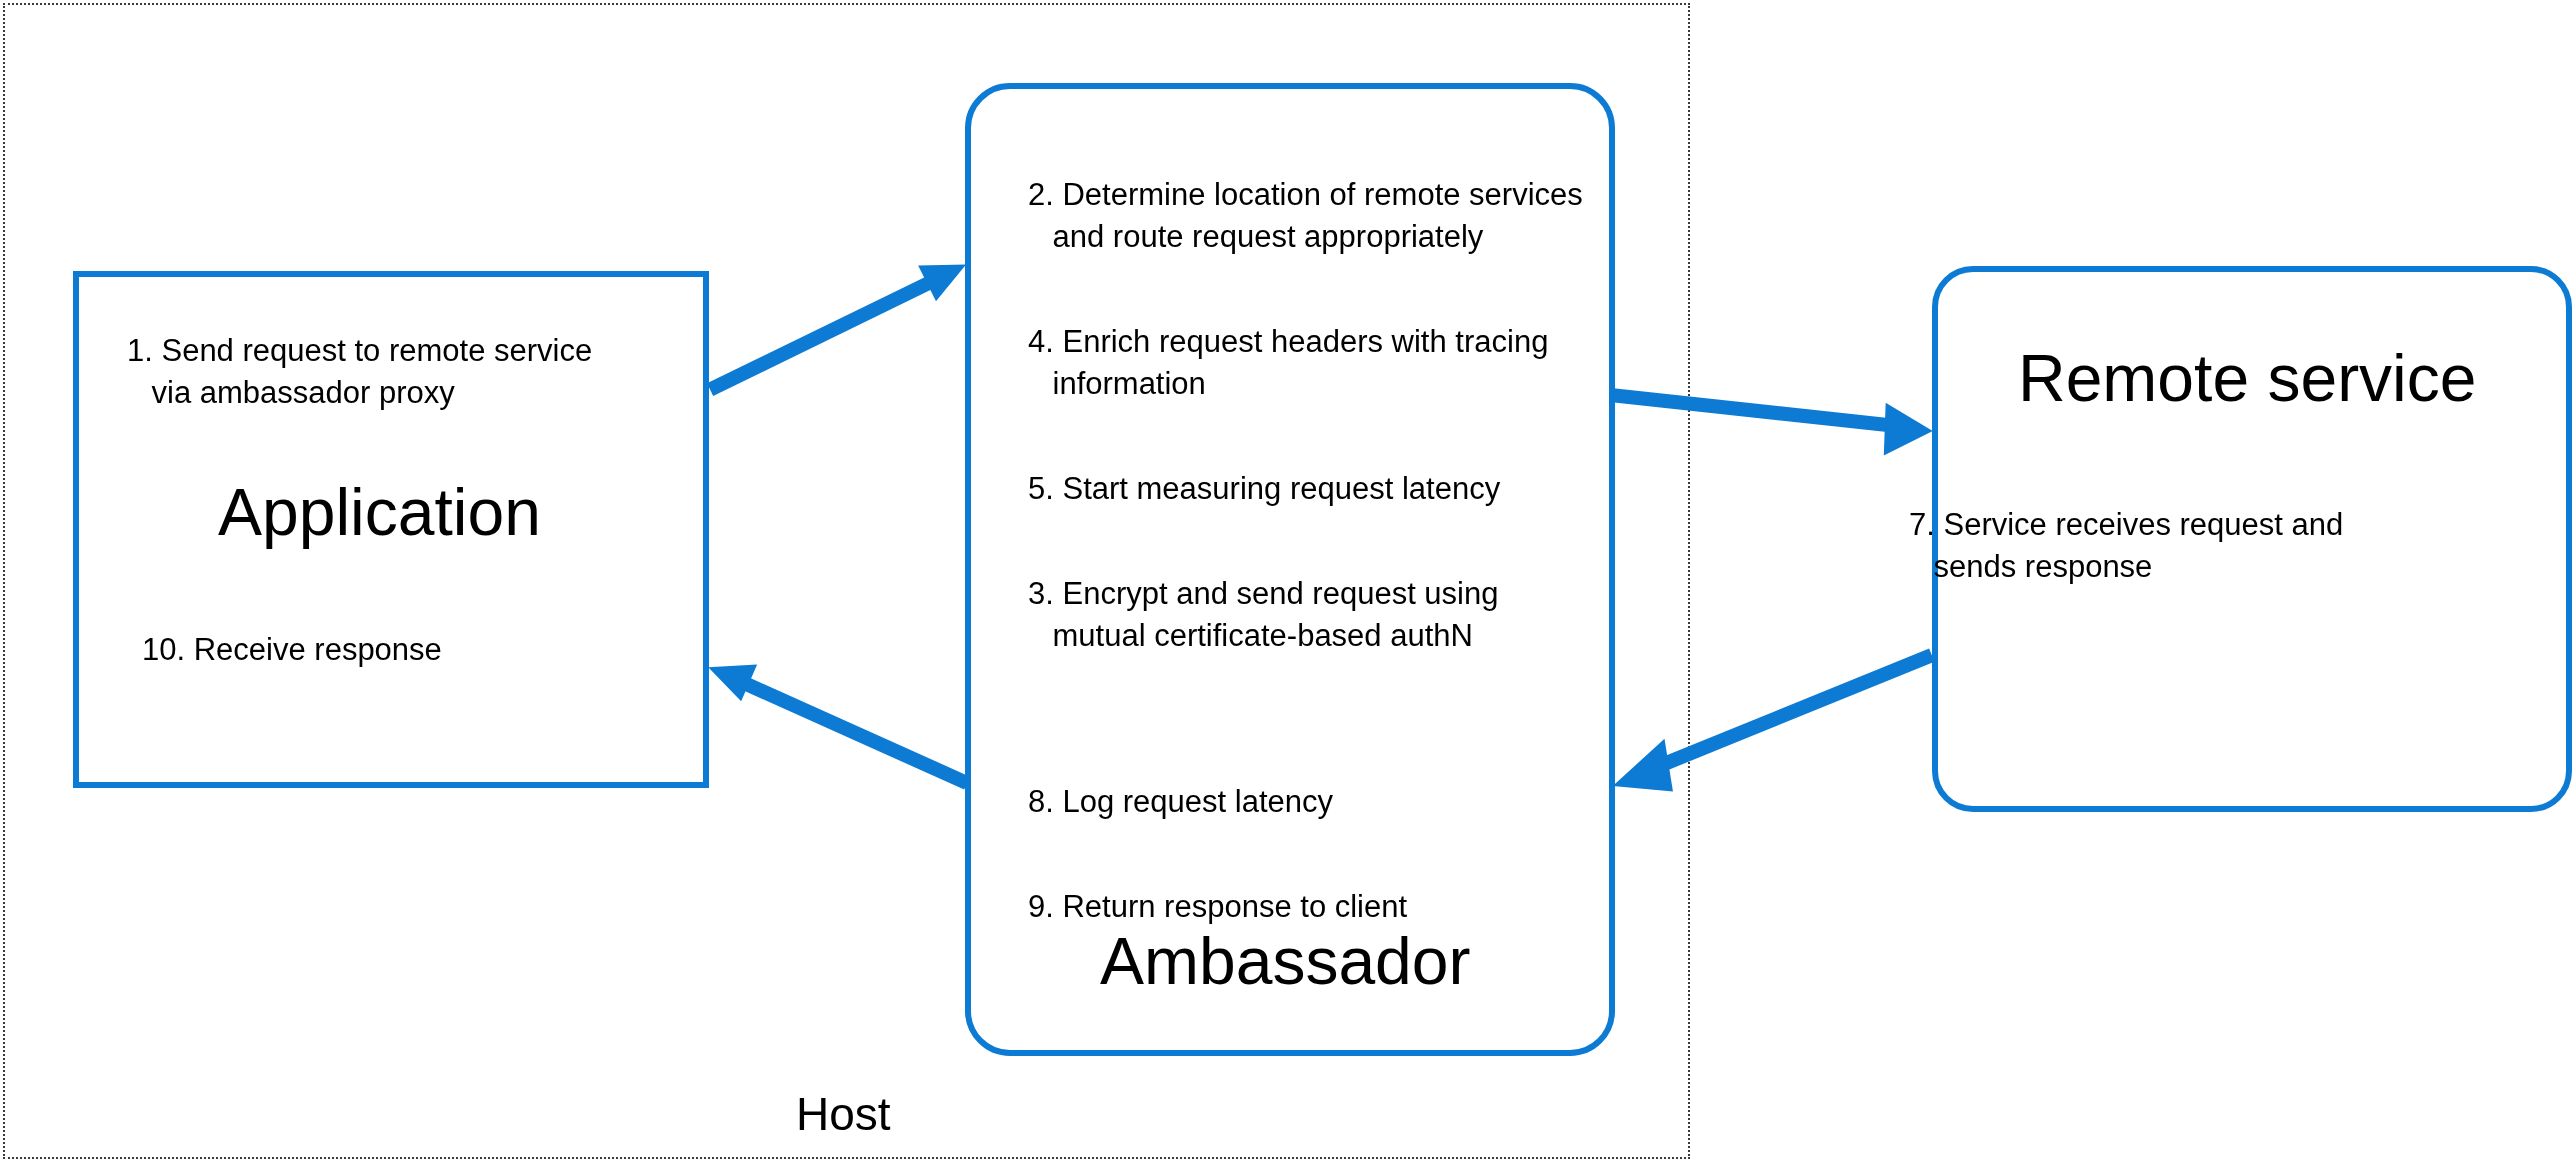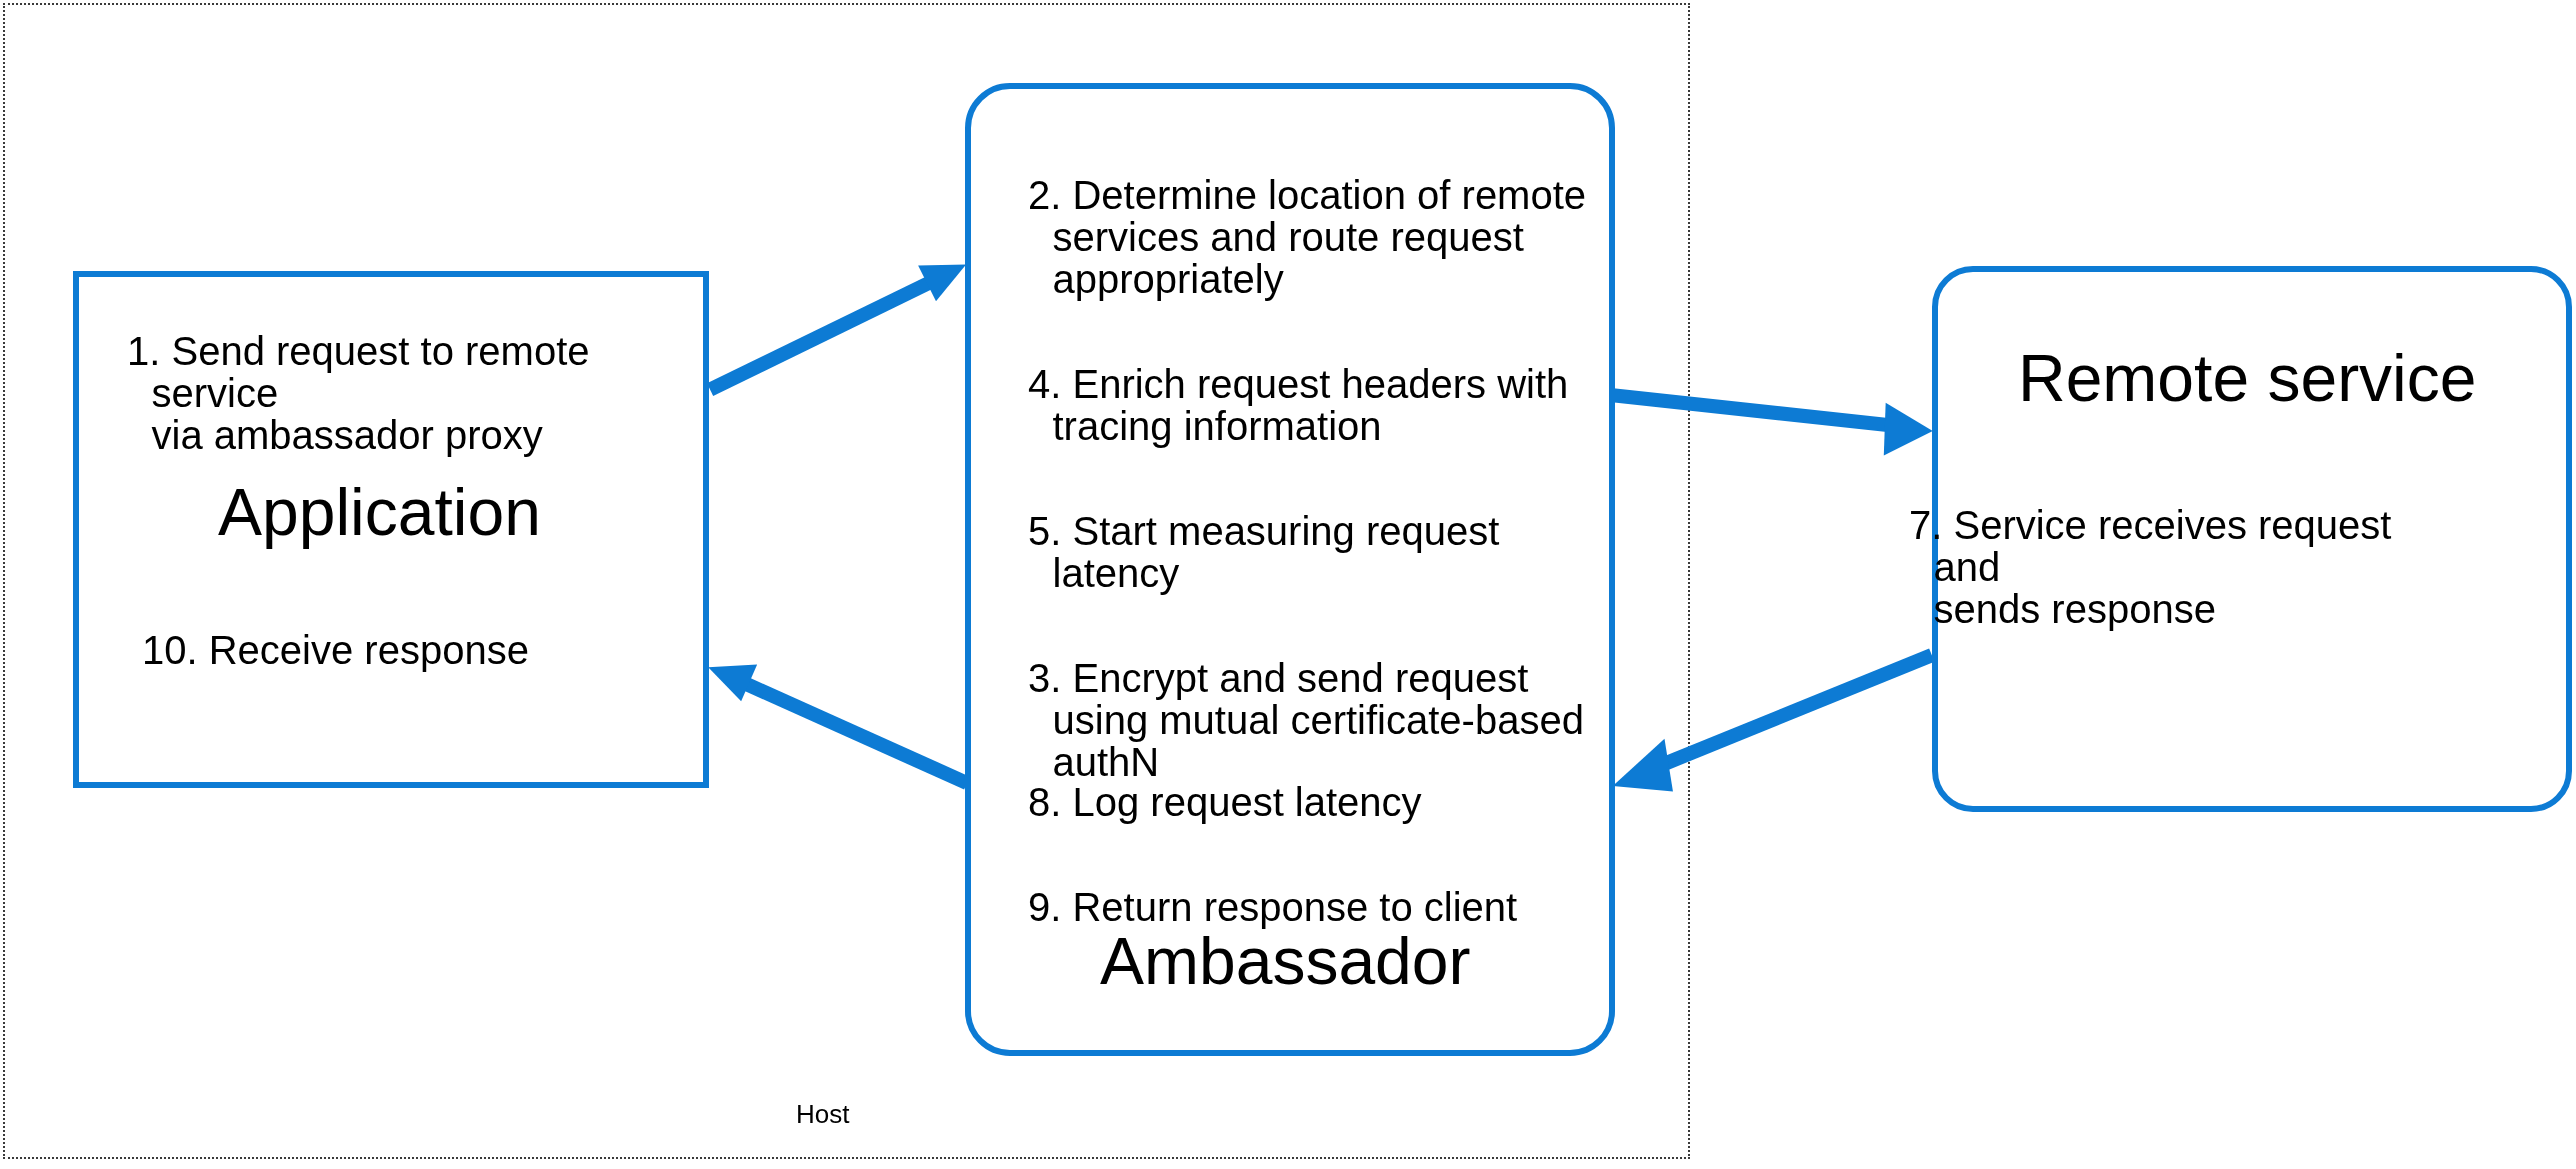--- a/index.html
+++ b/index.html
@@ -28,21 +28,21 @@
     width: 1687px;
     height: 1156px;
     border: 2.8px dotted #3a3a3a;
     box-sizing: border-box;
     background: transparent;
   }
   #host-label {
     position: absolute;
     left: 796px;
     top: 1092px;
-    font-size: 26px;
+    font-size: 46px;
     line-height: 45px;
     color: #000000;
     white-space: nowrap;
   }
 
   
   .node-box {
     position: absolute;
     box-sizing: border-box;
     background: #ffffff;
@@ -72,21 +72,21 @@
     width: 640px;
     height: 546px;
     border-width: 6.6px;
     border-color: #0d7bd4;
     border-radius: 41px;
   }
 
   
   .body-text {
     position: absolute;
-    font-size: 40px;
+    font-size: 31px;
     line-height: 42px;
     color: #000000;
     white-space: pre-line;
   }
   .title-text {
     position: absolute;
     font-size: 66px;
     line-height: 68px;
     color: #000000;
     white-space: nowrap;

